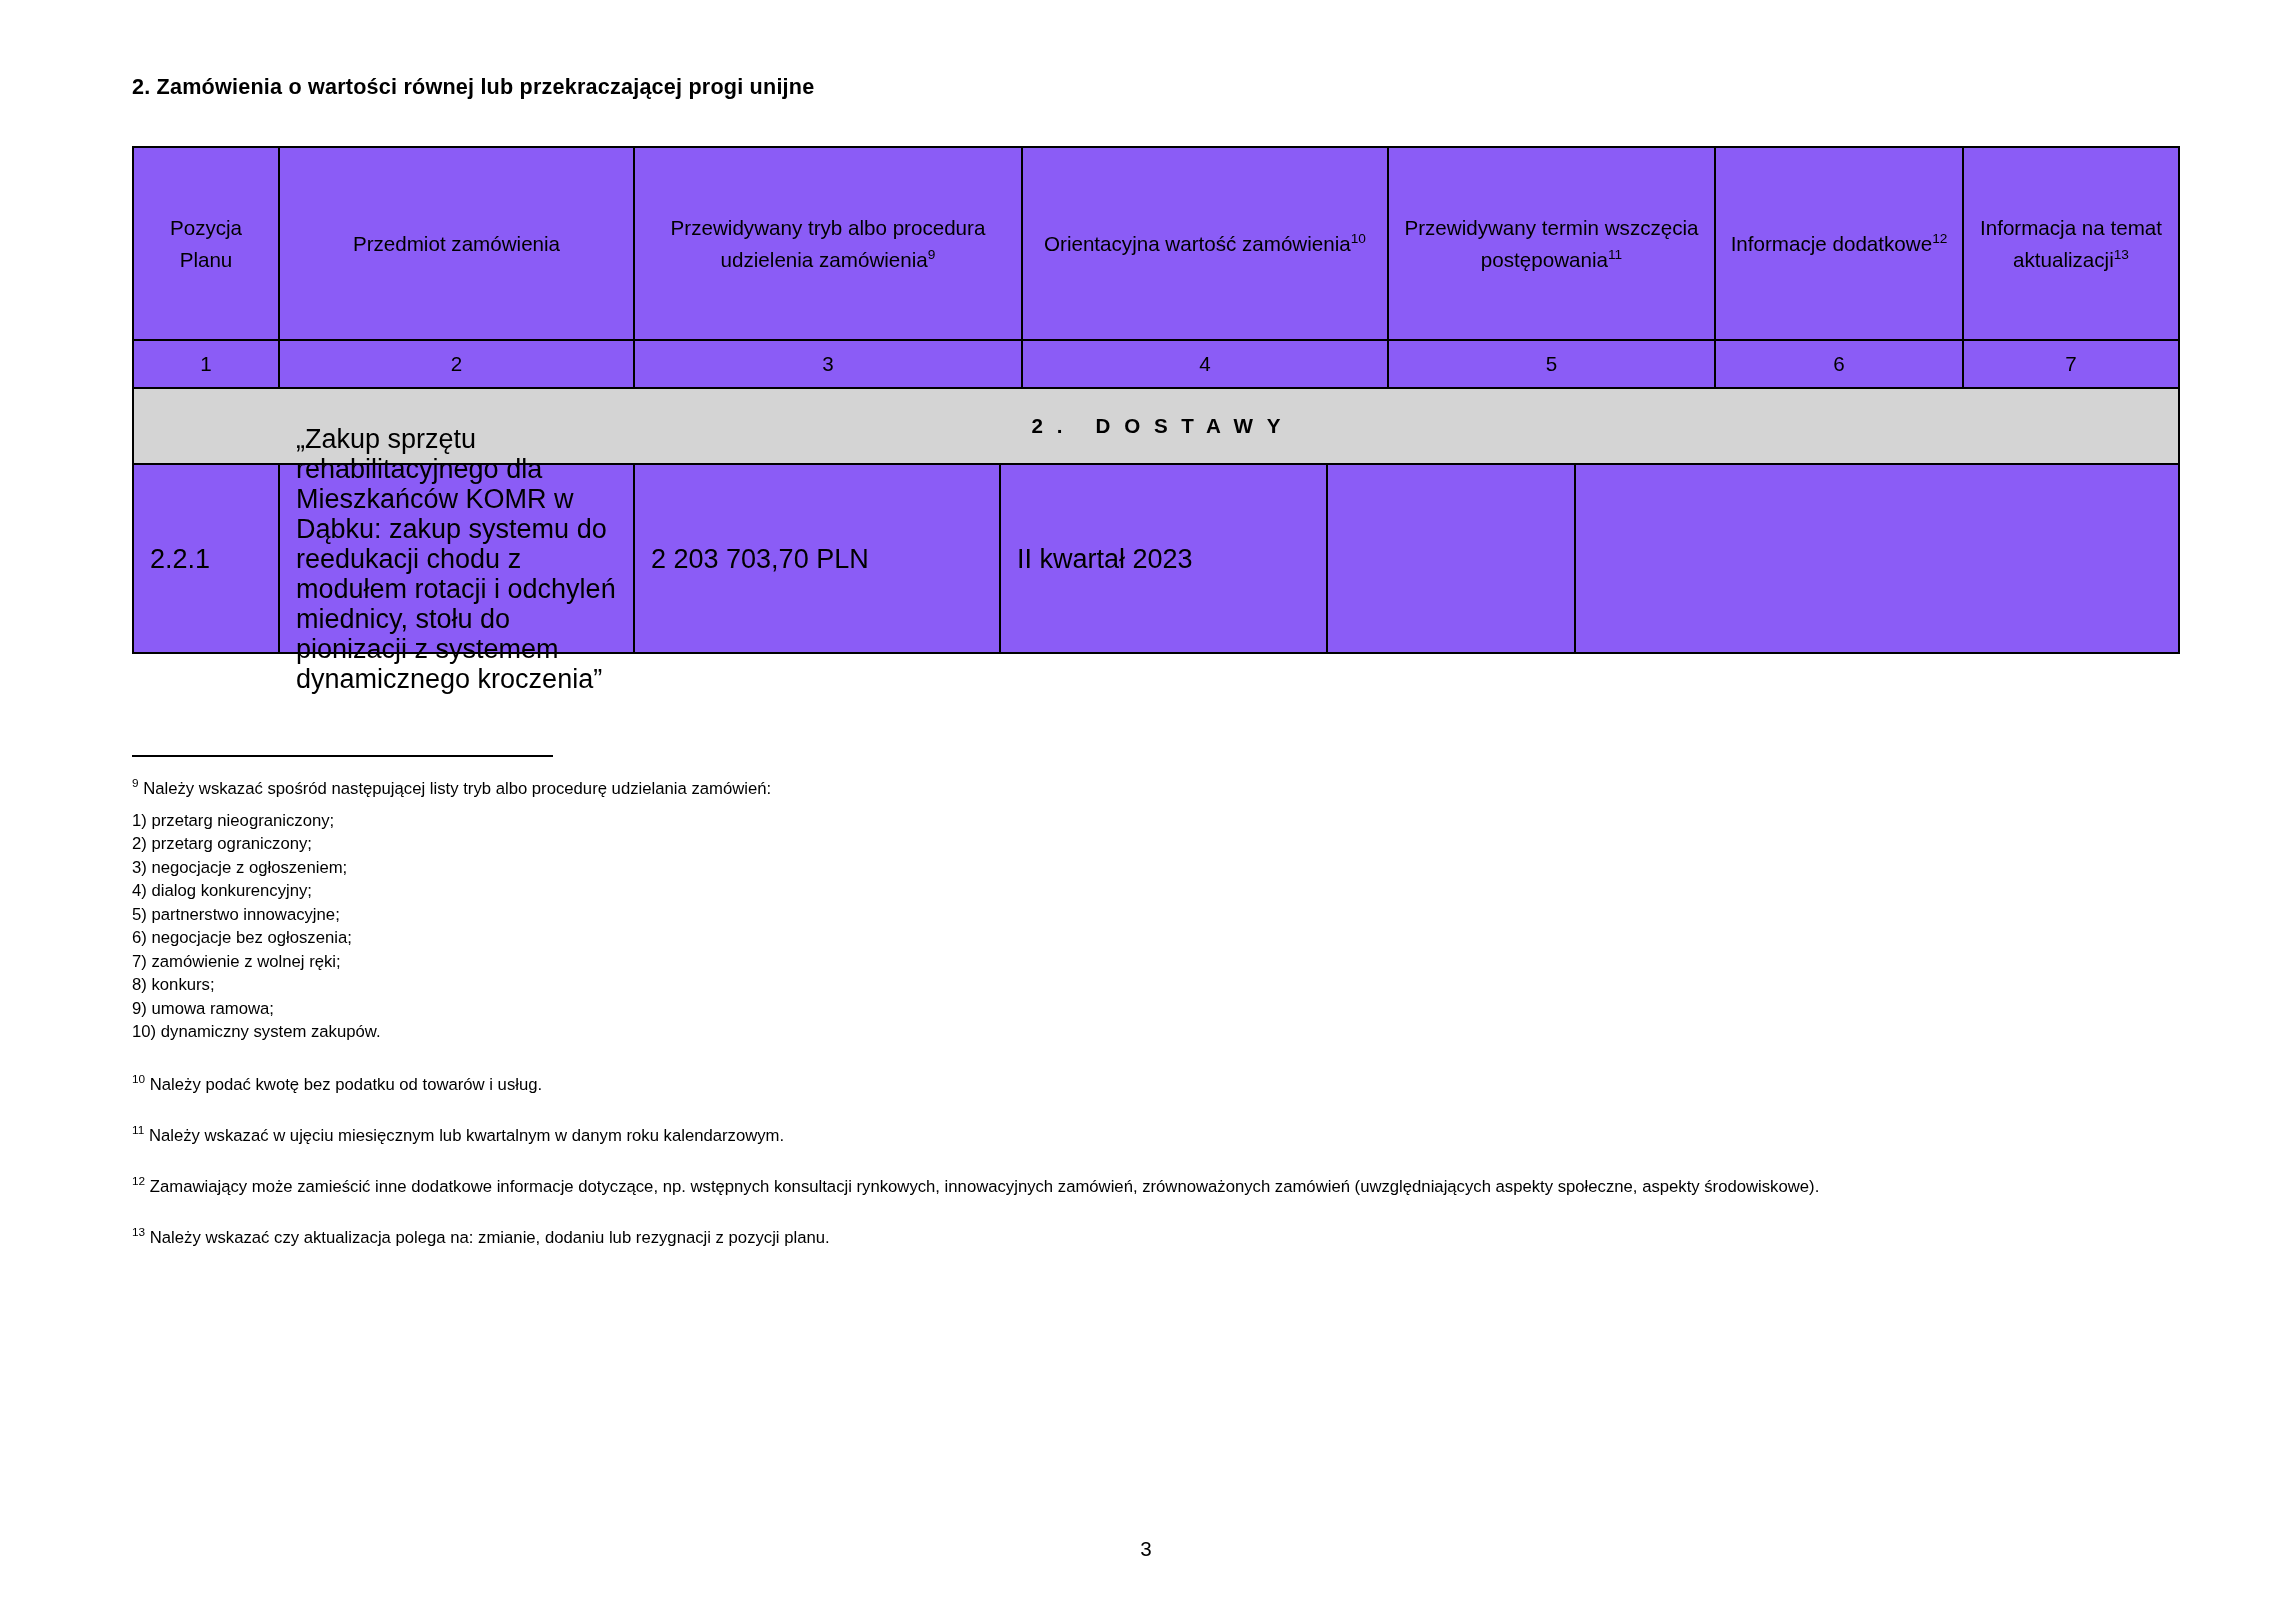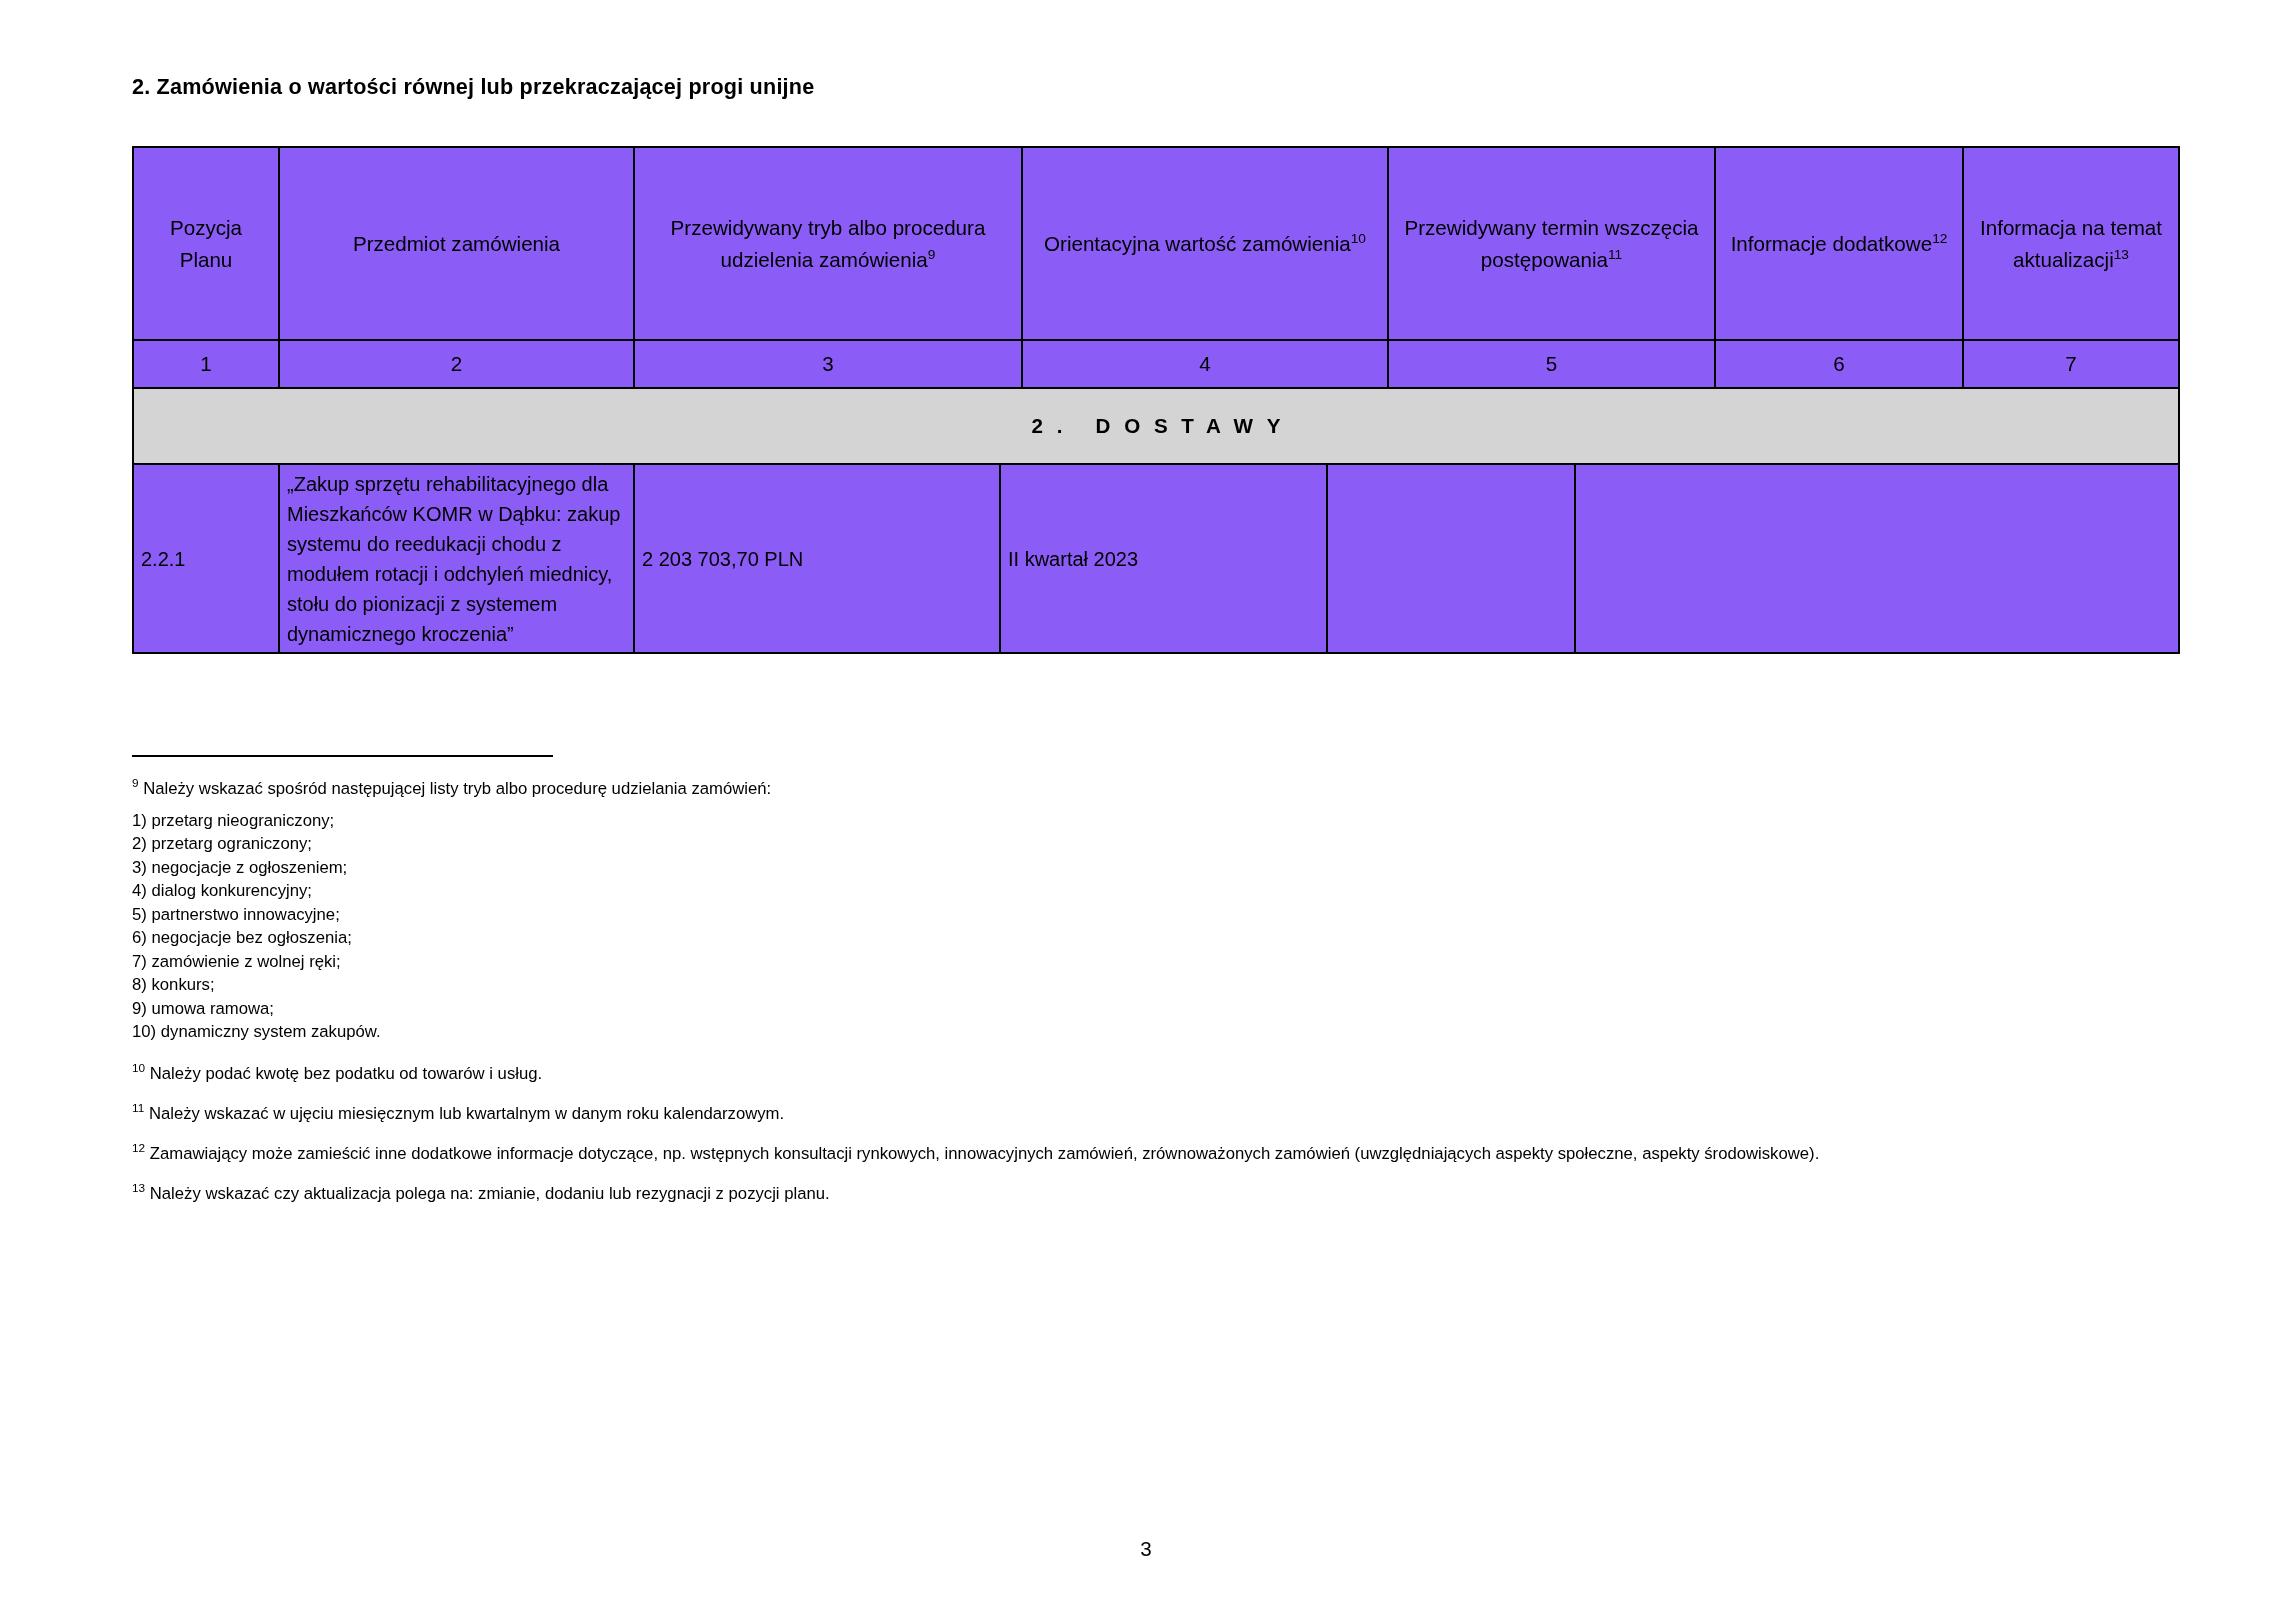--- a/index.html
+++ b/index.html
@@ -67,43 +67,43 @@
     background: #d4d4d4;
     display: flex; align-items: center; justify-content: center;
     font-size: 20.6px; font-weight: bold;
     letter-spacing: 13.7px;
     padding-left: 13.7px; 
   }
 
   .drow { height: 187px; }
   .dcell {
     display: flex; align-items: center;
-    font-size: 20px; line-height: 30px;
-    padding: 0 7px;
+    font-size: 27px; line-height: 30px;
+    padding: 0 16px;
     text-align: left;
   }
 
   
   .footnotes {
     position: absolute;
     left: 132px;
     top: 755px;
     width: 2029px;
     font-size: 16.7px;
   }
   .fn-rule {
     width: 421px;
     border-top: 2.9px solid #000;
     margin-bottom: 15.7px;
   }
   .fn-line { margin-bottom: 10px; line-height: 21.6px; }
   .fn-line sup { font-size: 11.8px; }
   .fn-list { margin-bottom: 13.7px; }
   .fn-list .fn-item { line-height: 23.5px; }
-  .fn-spaced { margin-top: 14px; margin-bottom: 0; }
+  .fn-spaced { margin-top: 25px; margin-bottom: 0; }
 
   .page-number {
     position: absolute;
     left: 0; top: 1537px;
     width: 100%;
     text-align: center;
     font-size: 20.6px;
   }
 </style>
 </head>

